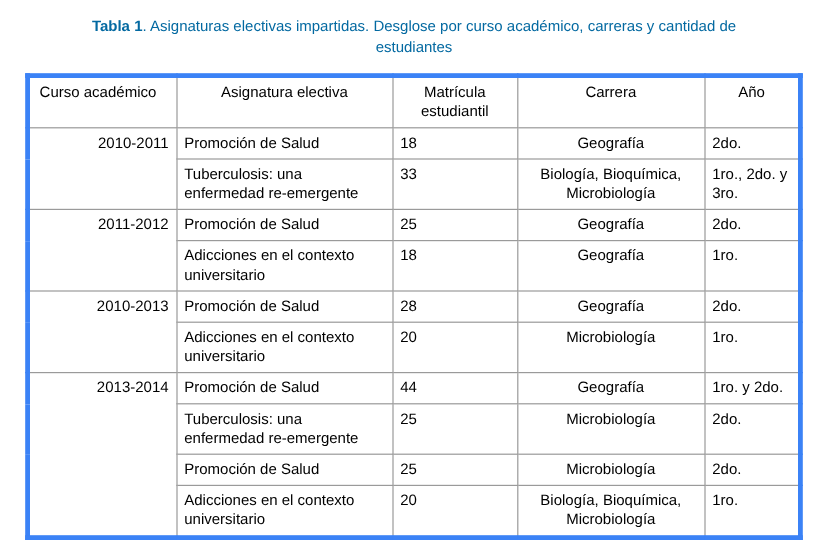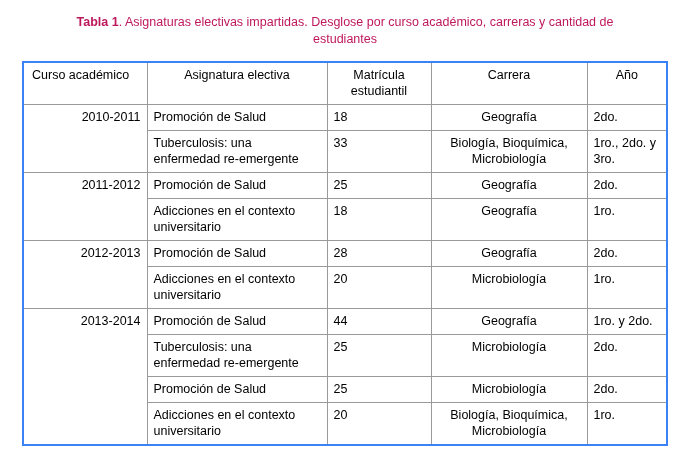--- a/index.html
+++ b/index.html
@@ -20,21 +20,21 @@
     position: relative;
     box-sizing: border-box;
     padding: 0;
   }
   .caption {
     width: 600px;
     margin: 14px auto 0 auto;
     text-align: center;
     font-size: 12.5px;
     line-height: 17px;
-    color: #be185d;
+    color: #0369a1;
   }
   .caption .cap-strong {
     font-weight: bold;
   }
   table.tbl {
     border-collapse: collapse;
     width: 644px;
     margin: 13px auto 0 auto;
     table-layout: fixed;
   }
@@ -71,21 +71,21 @@
   td.num {
     text-align: left;
   }
   td.career {
     text-align: center;
   }
   td.year {
   }
   
   table.tbl {
-    border: 2px solid #3b82f6;
+    border: 4px solid #3b82f6;
   }
 </style>
 </head>
 <body>
 
 <div class="page">
 
   <div class="caption">
     <span class="cap-strong">Tabla 1</span><span>. Asignaturas electivas impartidas. Desglose por curso académico, carreras y cantidad de estudiantes</span>
   </div>
@@ -129,21 +129,21 @@
         <td class="year">2do.</td>
       </tr>
       <tr>
         <td class="subject">Adicciones en el contexto universitario</td>
         <td class="num">18</td>
         <td class="career">Geografía</td>
         <td class="year">1ro.</td>
       </tr>
 
       <tr>
-        <td class="course" rowspan="2">2012-2013</td>
+        <td class="course" rowspan="2">2010-2013</td>
         <td class="subject">Promoción de Salud</td>
         <td class="num">28</td>
         <td class="career">Geografía</td>
         <td class="year">2do.</td>
       </tr>
       <tr>
         <td class="subject">Adicciones en el contexto universitario</td>
         <td class="num">20</td>
         <td class="career">Microbiología</td>
         <td class="year">1ro.</td>

